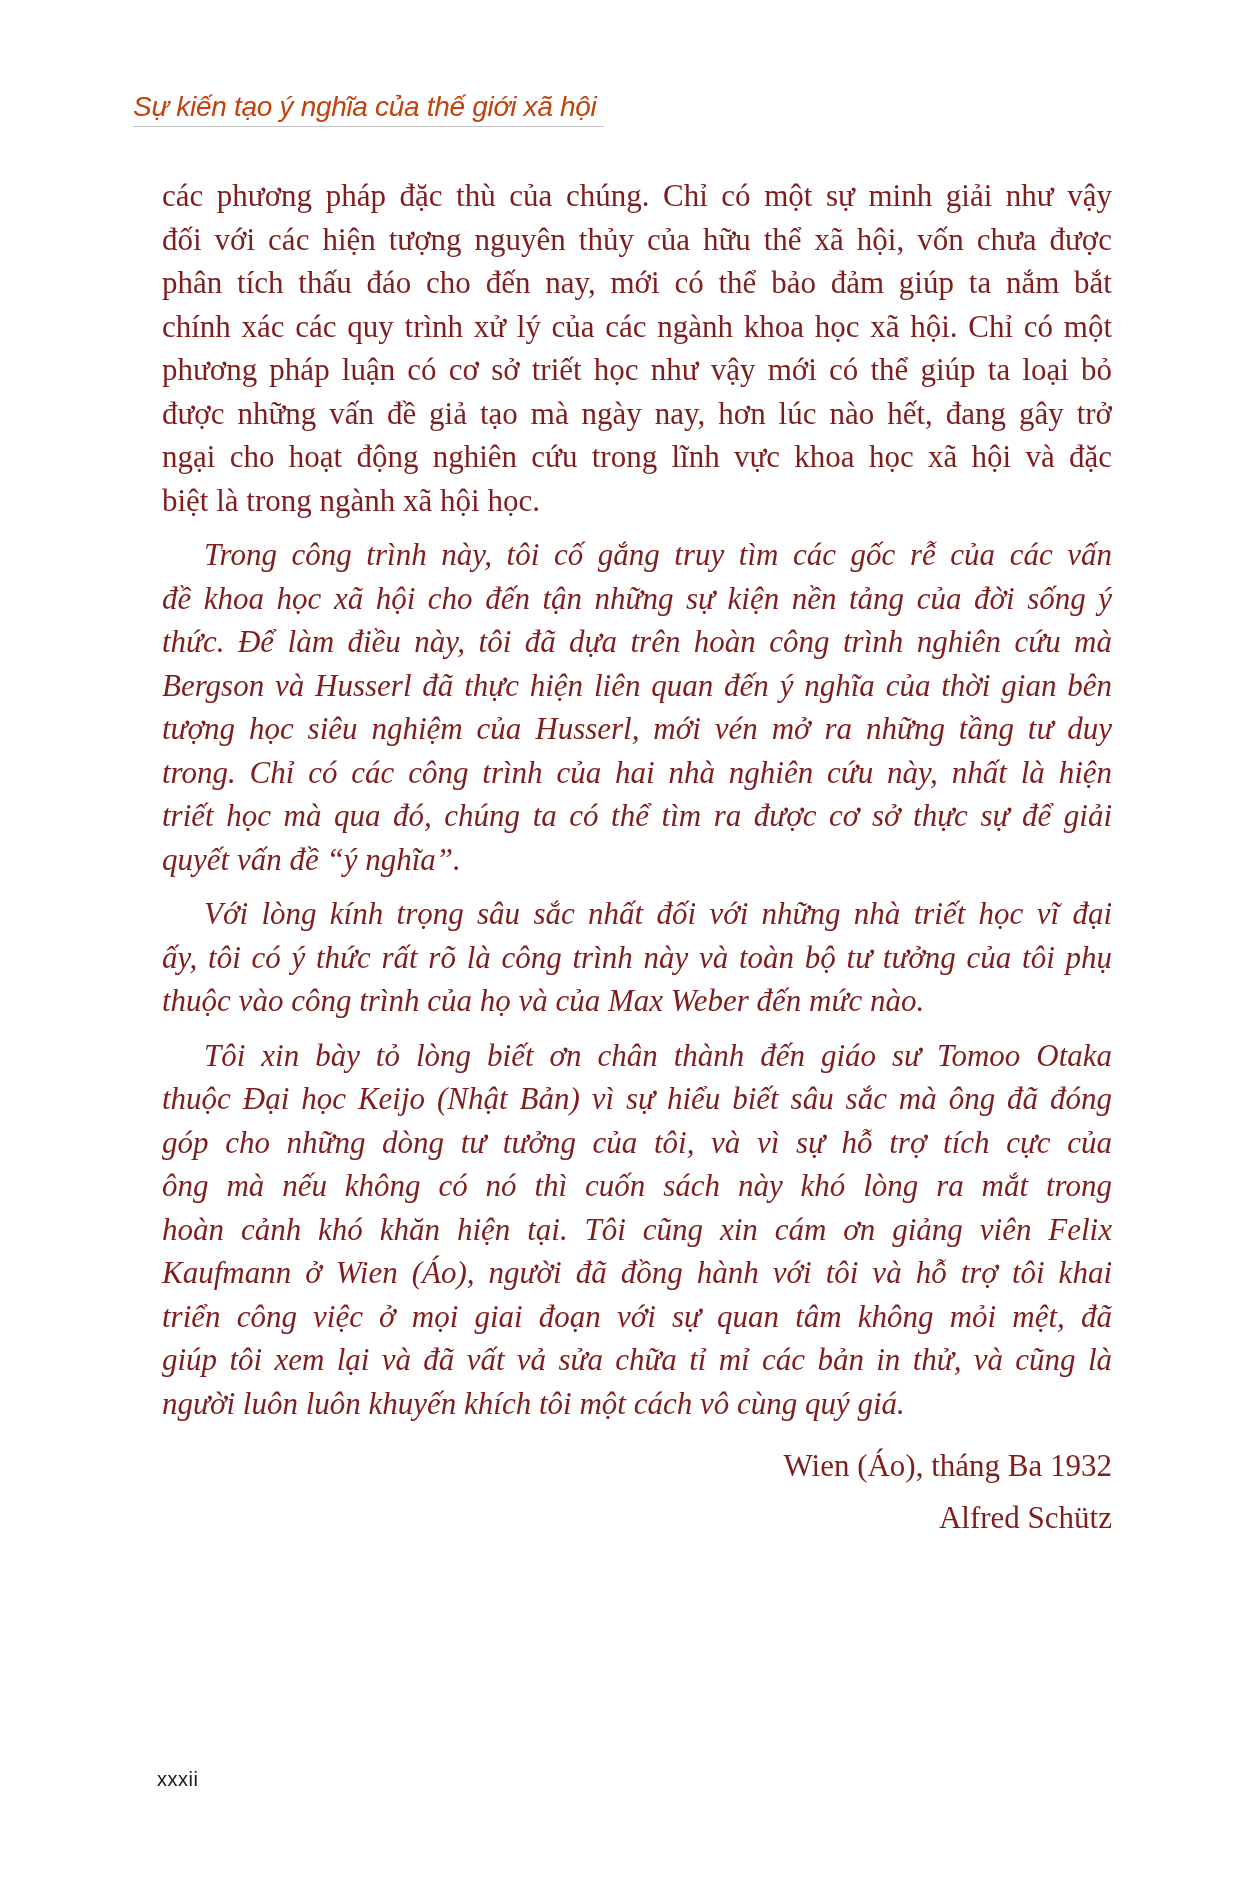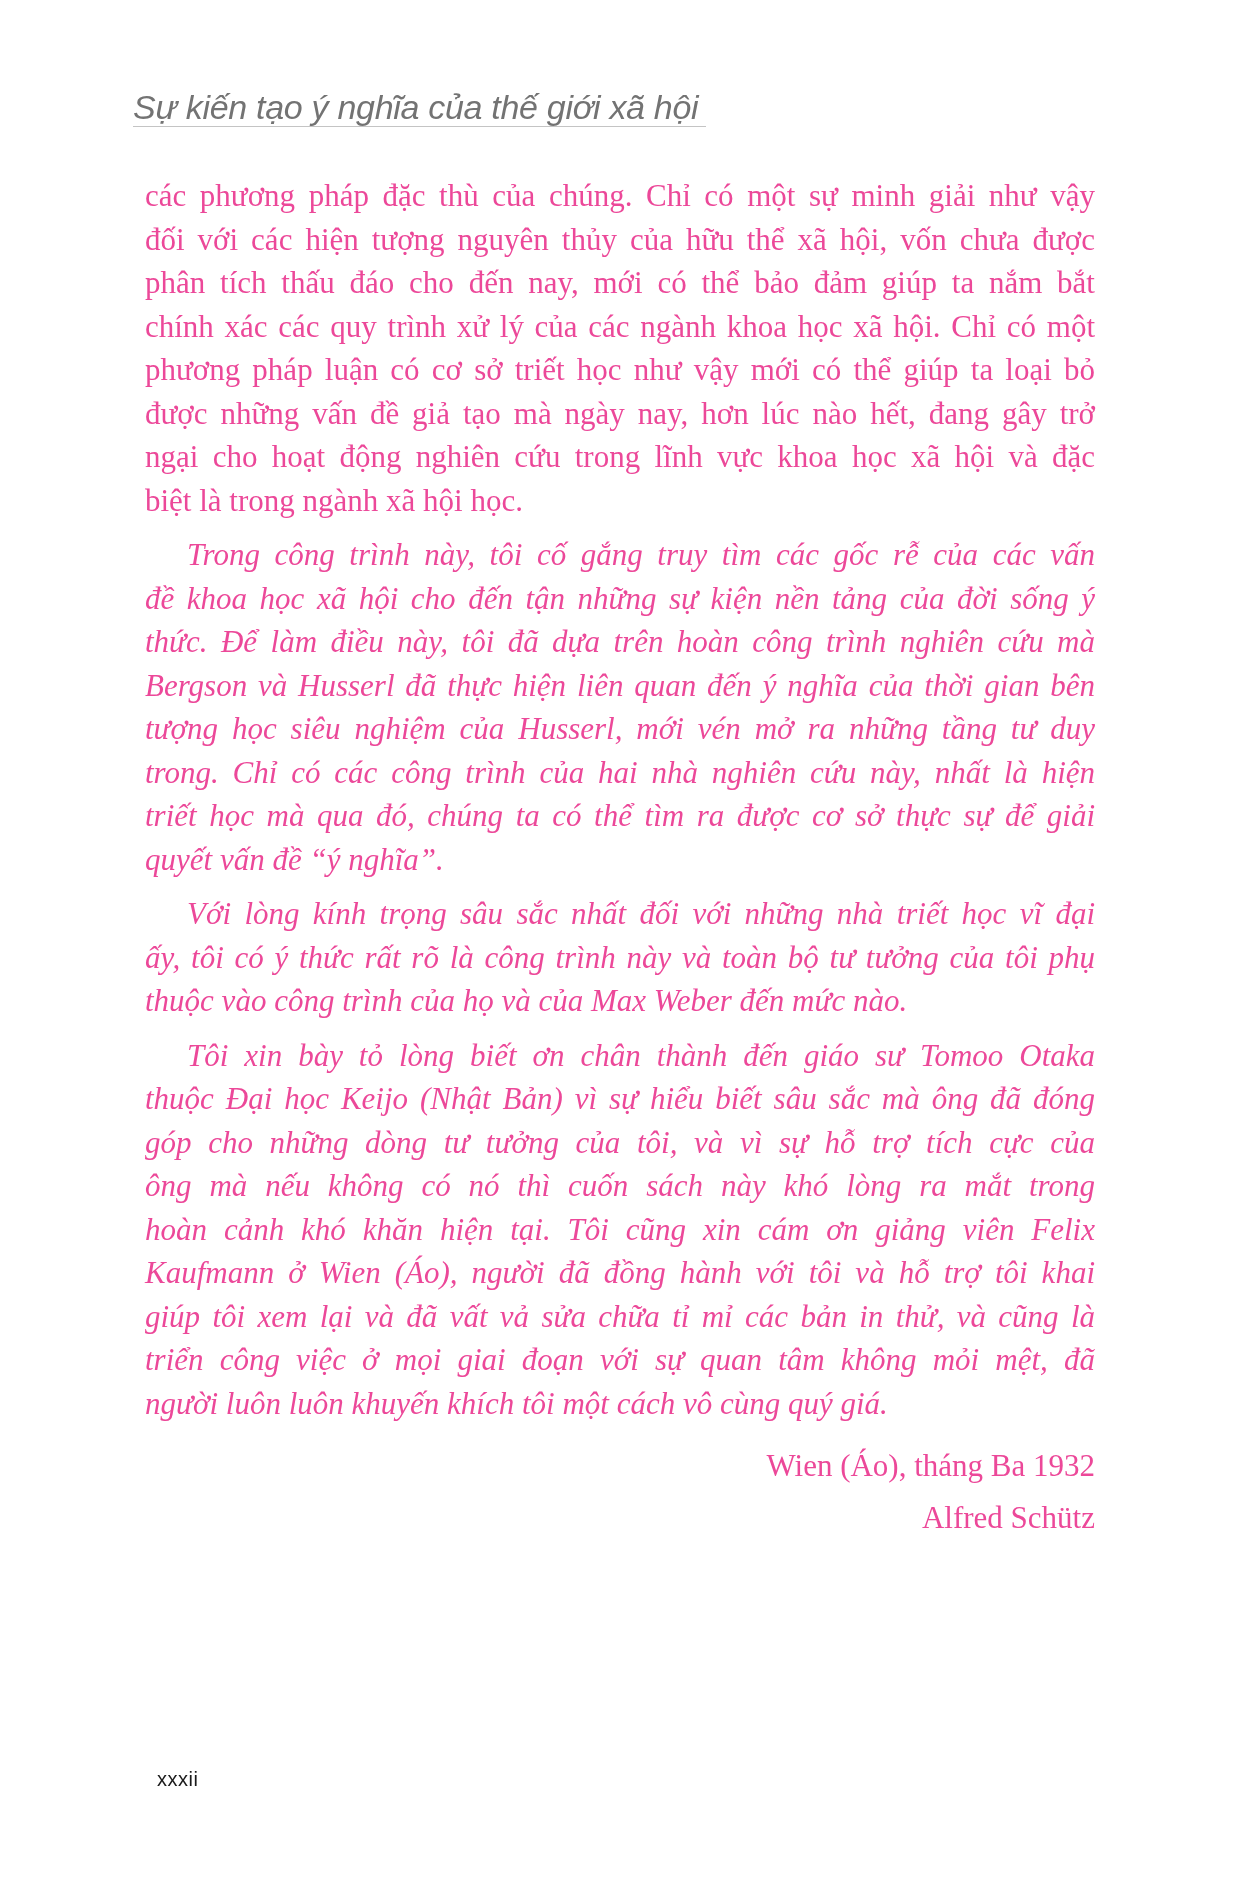--- a/index.html
+++ b/index.html
@@ -15,38 +15,38 @@
     overflow: hidden;
   }
 
   
   .running-head {
     position: absolute;
     left: 133px;
     top: 92px;
     font-family: "Liberation Sans", "DejaVu Sans", sans-serif;
     font-style: italic;
-    font-size: 34px;
+    font-size: 28px;
     line-height: 30px;
-    color: #737373;
+    color: #c2410c;
     display: inline-block;
     border-bottom: 1px solid #c4c4c4;
     padding: 0 8px 4px 0;
     letter-spacing: -0.3px;
   }
 
   
   .body-text {
     position: absolute;
-    left: 145px;
+    left: 162px;
     top: 174px;
     width: 950px;
     font-family: "Liberation Serif", "DejaVu Serif", serif;
     font-size: 31px;
-    color: #ec4899;
+    color: #7f1d1d;
   }
   .para { margin: 0; }
   .para + .para { margin-top: 11px; font-style: italic; }
   .para .line {
     line-height: 43.5px;
     text-align: justify;
     text-align-last: justify;
     white-space: normal;
   }
   .para .line.last { text-align-last: left; }
@@ -105,22 +105,22 @@
         <div class="line">ấy, tôi có ý thức rất rõ là công trình này và toàn bộ tư tưởng của tôi phụ</div>
         <div class="line last">thuộc vào công trình của họ và của Max Weber đến mức nào.</div>
       </div>
       <div class="para indent">
         <div class="line first">Tôi xin bày tỏ lòng biết ơn chân thành đến giáo sư Tomoo Otaka</div>
         <div class="line">thuộc Đại học Keijo (Nhật Bản) vì sự hiểu biết sâu sắc mà ông đã đóng</div>
         <div class="line">góp cho những dòng tư tưởng của tôi, và vì sự hỗ trợ tích cực của</div>
         <div class="line">ông mà nếu không có nó thì cuốn sách này khó lòng ra mắt trong</div>
         <div class="line">hoàn cảnh khó khăn hiện tại. Tôi cũng xin cám ơn giảng viên Felix</div>
         <div class="line">Kaufmann ở Wien (Áo), người đã đồng hành với tôi và hỗ trợ tôi khai</div>
+        <div class="line">triển công việc ở mọi giai đoạn với sự quan tâm không mỏi mệt, đã</div>
         <div class="line">giúp tôi xem lại và đã vất vả sửa chữa tỉ mỉ các bản in thử, và cũng là</div>
-        <div class="line">triển công việc ở mọi giai đoạn với sự quan tâm không mỏi mệt, đã</div>
         <div class="line last">người luôn luôn khuyến khích tôi một cách vô cùng quý giá.</div>
       </div>
       <div class="signature">
       <div class="sig-line">Wien (Áo), tháng Ba 1932</div>
       <div class="sig-line">Alfred Schütz</div>
     </div>
   </main>
 
   <div class="folio">xxxii</div>
 

